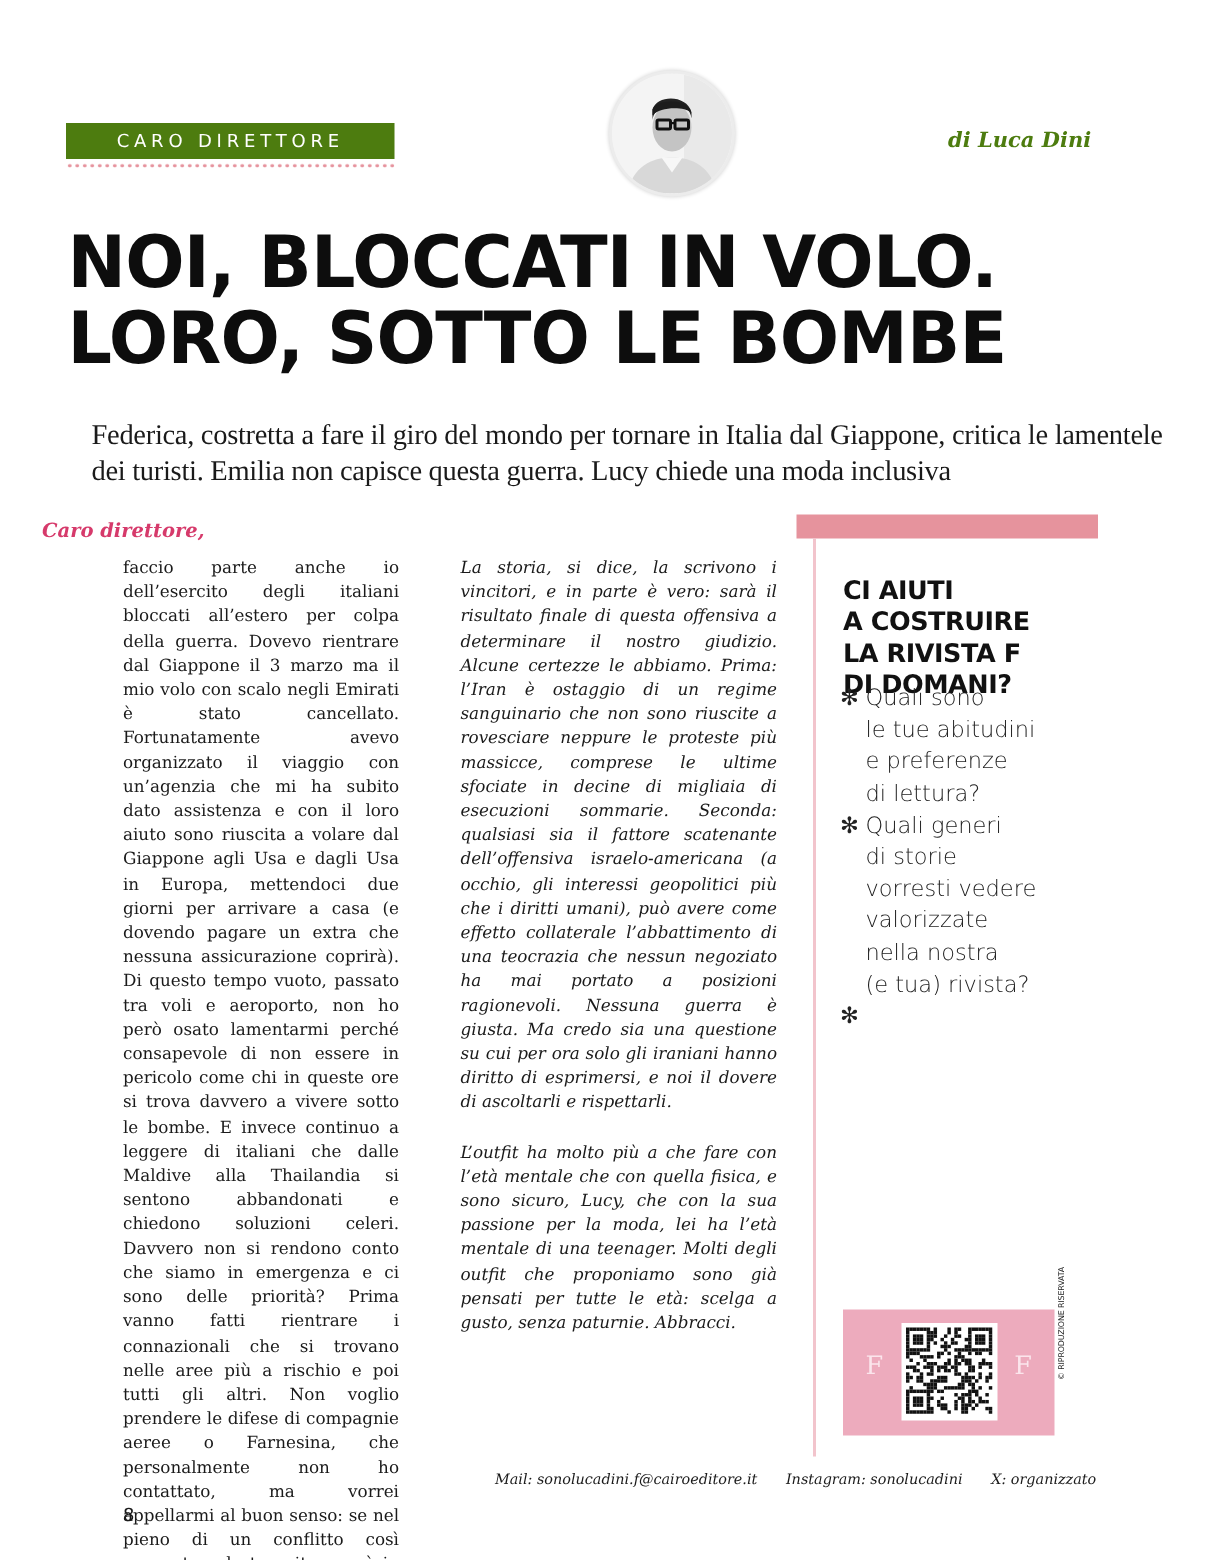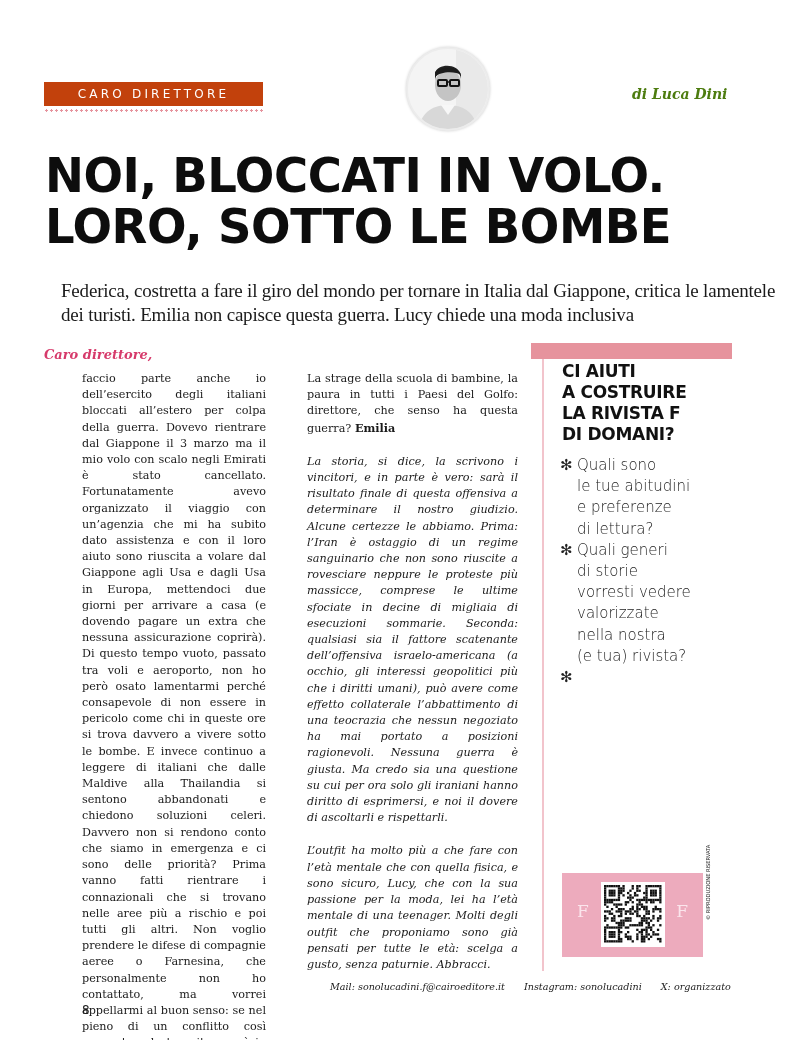--- a/index.html
+++ b/index.html
@@ -1,39 +1,39 @@
 <!DOCTYPE html>
 <html><head>
 <meta charset="utf-8">
 <style>
   html, body { margin: 0; padding: 0; background: #ffffff; }
   body { width: 803px; height: 1040px; position: relative; overflow: hidden; font-family: "DejaVu Serif", serif; color: #1a1a1a; }
 
-  .rubric { position: absolute; left: 44px; top: 82px; width: 219px; height: 24px; background: #c2410c; color: #fff; font-family: "DejaVu Sans", sans-serif; font-size: 12px; letter-spacing: 3.2px; text-align: center; line-height: 24px; }
+  .rubric { position: absolute; left: 44px; top: 82px; width: 219px; height: 24px; background: #4d7c0f; color: #fff; font-family: "DejaVu Sans", sans-serif; font-size: 12px; letter-spacing: 3.2px; text-align: center; line-height: 24px; }
   .rubric-dots { position: absolute; left: 44px; top: 109px; width: 219px; height: 3px; background-image: radial-gradient(circle, #e6939d 1px, transparent 1.3px); background-size: 5px 3px; background-repeat: repeat-x; }
 
   .avatar { position: absolute; left: 406px; top: 47px; width: 80px; height: 80px; border-radius: 50%; background: #f2f2f2; border: 2px solid #ececec; overflow: hidden; box-shadow: 0 0 3px rgba(0,0,0,0.2); }
   .byline { position: absolute; left: 632px; top: 86px; color: #4d7c0f; font-family: "DejaVu Serif", serif; font-style: italic; font-weight: bold; font-size: 14px; }
 
   .headline { position: absolute; left: 45px; top: 150px; margin: 0; font-family: "DejaVu Sans", sans-serif; font-weight: bold; font-size: 48px; line-height: 51px; letter-spacing: -0.5px; color: #0d0d0d; transform: scaleX(0.97); transform-origin: left top; }
   .subhead { position: absolute; left: 45px; top: 263px; width: 740px; margin: 16px; font-family: "Liberation Serif", serif; font-size: 19px; line-height: 24px; color: #1a1a1a; letter-spacing: -0.2px; }
 
-  .salutation { position: absolute; left: 44px; top: 347px; color: #d63a6b; font-family: "DejaVu Serif", serif; font-style: italic; font-weight: bold; font-size: 13px; }
+  .salutation { position: absolute; left: 28px; top: 347px; color: #d63a6b; font-family: "DejaVu Serif", serif; font-style: italic; font-weight: bold; font-size: 13px; }
 
   .col { position: absolute; font-family: "DejaVu Serif", serif; font-size: 11.2px; line-height: 16.2px; text-align: justify; hyphens: auto; }
   .col p { margin: 0 0 17px 0; }
   .col .reply { font-style: italic; }
   .col b { font-weight: bold; }
   .col1 { left: 82px; top: 371px; width: 184px; }
   .col2 { left: 307px; top: 371px; width: 211px; }
 
   .side { position: absolute; left: 531px; top: 343px; width: 201px; height: 643px; }
   .side-top { position: absolute; left: 0; top: 0; width: 201px; height: 16px; background: #e6939d; }
   .side-rule { position: absolute; left: 11px; top: 16px; width: 2px; height: 612px; background: #f2c4cc; }
-  .side-title { position: absolute; left: 31px; top: 18px; margin: 0; font-family: "DejaVu Sans", sans-serif; font-weight: bold; font-size: 17px; line-height: 21px; color: #111; letter-spacing: -0.3px; }
+  .side-title { position: absolute; left: 31px; top: 41px; margin: 0; font-family: "DejaVu Sans", sans-serif; font-weight: bold; font-size: 17px; line-height: 21px; color: #111; letter-spacing: -0.3px; }
   .side-list { position: absolute; left: 31px; top: 112px; width: 170px; font-family: "DejaVu Sans", sans-serif; font-size: 15px; line-height: 21.2px; color: #222; font-weight: 300; }
   .side-item { position: relative; padding-left: 15px; margin: 0; }
   .side-item .star { position: absolute; left: -2px; top: 0; font-weight: bold; }
   .side-item span.txt { white-space: pre-line; margin-top: 17px; }
   .qr-box { position: absolute; left: 31px; top: 530px; width: 141px; height: 84px; background: #edabbd; }
   .qr-f { position: absolute; top: 28px; color: #fbe5ec; font-family: "DejaVu Serif", serif; font-size: 17px; }
   .qr-f.left { left: 15px; } .qr-f.right { right: 15px; }
   .qr-img { position: absolute; left: 39px; top: 9px; width: 64px; height: 65px; background: #fff; }
 
   .contacts { position: absolute; left: 330px; top: 981px; font-family: "DejaVu Serif", serif; font-style: italic; font-size: 9.6px; color: #1a1a1a; white-space: nowrap; }
@@ -70,21 +70,20 @@
 <p class="subhead">Federica, costretta a fare il giro del mondo per tornare in Italia dal Giappone, critica le lamentele dei turisti. Emilia non capisce questa guerra. Lucy chiede una moda inclusiva</p>
 
 <div class="salutation">Caro direttore,</div>
 
 <div class="col col1">
   <p><span>faccio parte anche io dell’esercito degli italiani bloccati all’estero per colpa della guerra. Dovevo rientrare dal Giappone il 3 marzo ma il mio volo con scalo negli Emirati è stato cancellato. Fortunatamente avevo organizzato il viaggio con un’agenzia che mi ha subito dato assistenza e con il loro aiuto sono riuscita a volare dal Giappone agli Usa e dagli Usa in Europa, mettendoci due giorni per arrivare a casa (e dovendo pagare un extra che nessuna assicurazione coprirà). Di questo tempo vuoto, passato tra voli e aeroporto, non ho però osato lamentarmi perché consapevole di non essere in pericolo come chi in queste ore si trova davvero a vivere sotto le bombe. E invece continuo a leggere di italiani che dalle Maldive alla Thailandia si sentono abbandonati e chiedono soluzioni celeri. Davvero non si rendono conto che siamo in emergenza e ci sono delle priorità? Prima vanno fatti rientrare i connazionali che si trovano nelle aree più a rischio e poi tutti gli altri. Non voglio prendere le difese di compagnie aeree o Farnesina, che personalmente non ho contattato, ma vorrei appellarmi al buon senso: se nel pieno di un conflitto così spaventoso la tua vita non è in pericolo puoi solo sentirti grata e fortunata. Nonostante tutto.</span> </p>
 
 </div>
 
 <div class="col col2">
-  <p><span>La strage della scuola di bambine, la paura in tutti i Paesi del Golfo: direttore, che senso ha questa guerra?</span> <b>Emilia</b></p>
   <p class="reply">La storia, si dice, la scrivono i vincitori, e in parte è vero: sarà il risultato finale di questa offensiva a determinare il nostro giudizio. Alcune certezze le abbiamo. Prima: l’Iran è ostaggio di un regime sanguinario che non sono riuscite a rovesciare neppure le proteste più massicce, comprese le ultime sfociate in decine di migliaia di esecuzioni sommarie. Seconda: qualsiasi sia il fattore scatenante dell’offensiva israelo-americana (a occhio, gli interessi geopolitici più che i diritti umani), può avere come effetto collaterale l’abbattimento di una teocrazia che nessun negoziato ha mai portato a posizioni ragionevoli. Nessuna guerra è giusta. Ma credo sia una questione su cui per ora solo gli iraniani hanno diritto di esprimersi, e noi il dovere di ascoltarli e rispettarli.</p>
   <p class="reply">L’outfit ha molto più a che fare con l’età mentale che con quella fisica, e sono sicuro, Lucy, che con la sua passione per la moda, lei ha l’età mentale di una teenager. Molti degli outfit che proponiamo sono già pensati per tutte le età: scelga a gusto, senza paturnie. Abbracci.</p>
 </div>
 
 <div class="side">
   <div class="side-top"></div>
   <div class="side-rule"></div>
   <h2 class="side-title">
     <span>CI AIUTI</span><br>
     <span>A COSTRUIRE</span><br>

